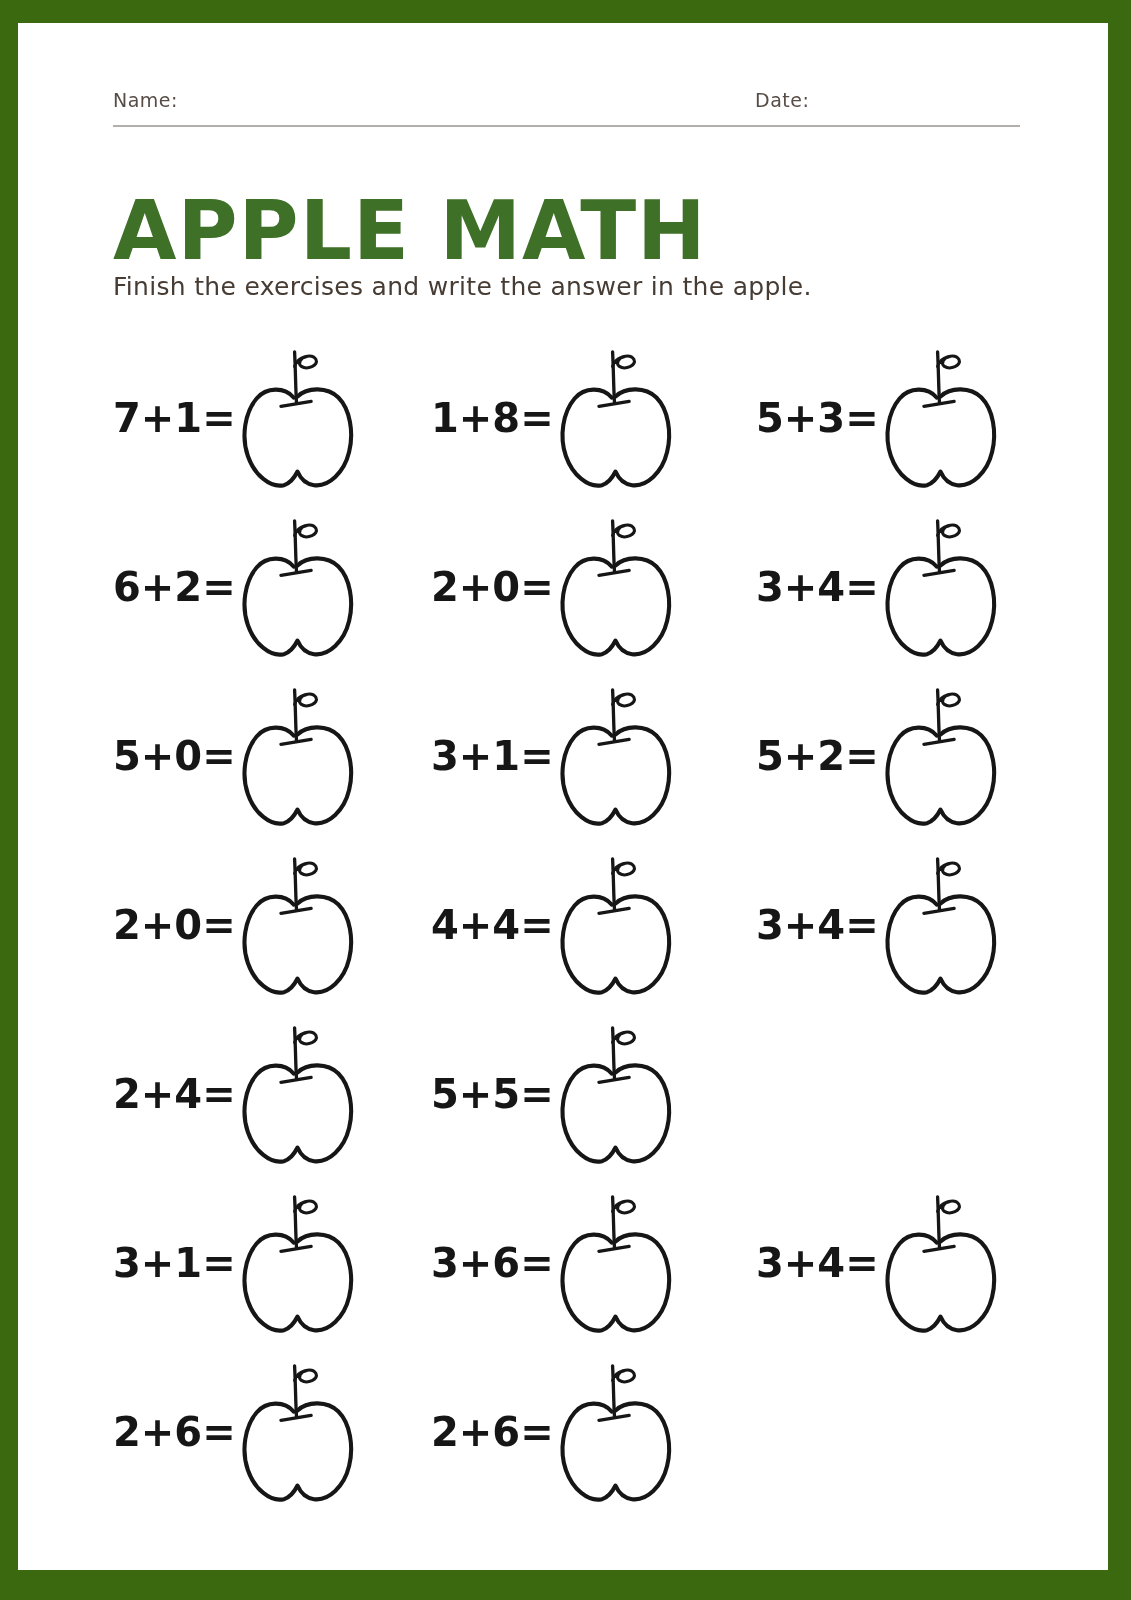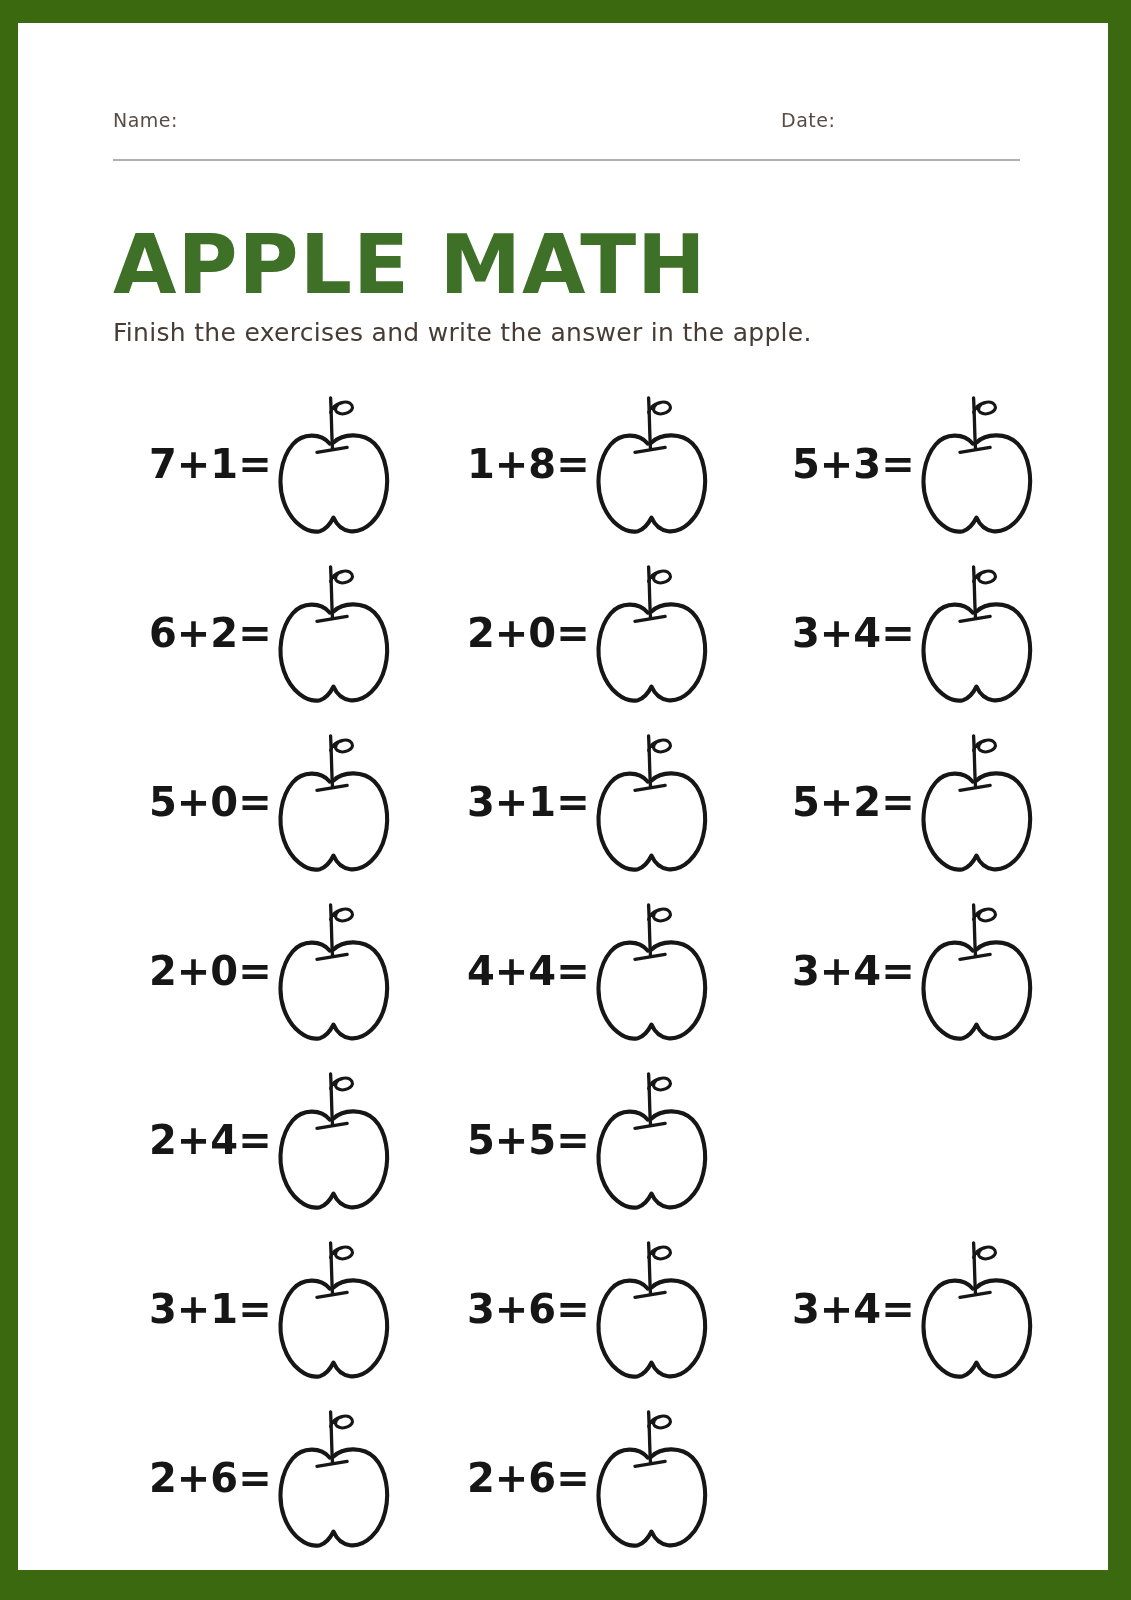--- a/index.html
+++ b/index.html
@@ -24,60 +24,58 @@
     background: #ffffff;
     overflow: hidden;
   }
   .inner {
     padding: 0 88px 0 95px;
   }
 
   
   .header-row {
     position: relative;
-    margin-top: 86px;
-    padding-bottom: 26px;
+    margin-top: 66px;
+    padding-bottom: 12px;
     border-bottom: 2px solid var(--rule-gray);
     height: 24px;
   }
   .hlabel {
     font-size: 19px;
     color: var(--label-brown);
     letter-spacing: 0.5px;
   }
   .hlabel.date {
     position: absolute;
-    left: 668px;
+    left: 642px;
     top: 0;
   }
 
   
   .title {
     margin-top: 63px;
     font-size: 82px;
     line-height: 1.0;
     font-weight: 800;
     letter-spacing: 1px;
     color: var(--title-green);
     font-family: "DejaVu Sans", "Liberation Sans", sans-serif;
   }
   .subtitle {
-    margin-top: 12px;
     font-size: 25px;
     color: var(--subtitle-brown);
     letter-spacing: 0.3px;
   }
 
   
   .grid {
     margin-top: 44px;
     display: flex;
     flex-direction: column;
     gap: 23px;
-    margin-left: 36px;
   }
   .row {
     display: grid;
     grid-template-columns: 318px 325px 1fr;
   }
   .cell {
     display: flex;
     align-items: center;
   }
   .expr {

